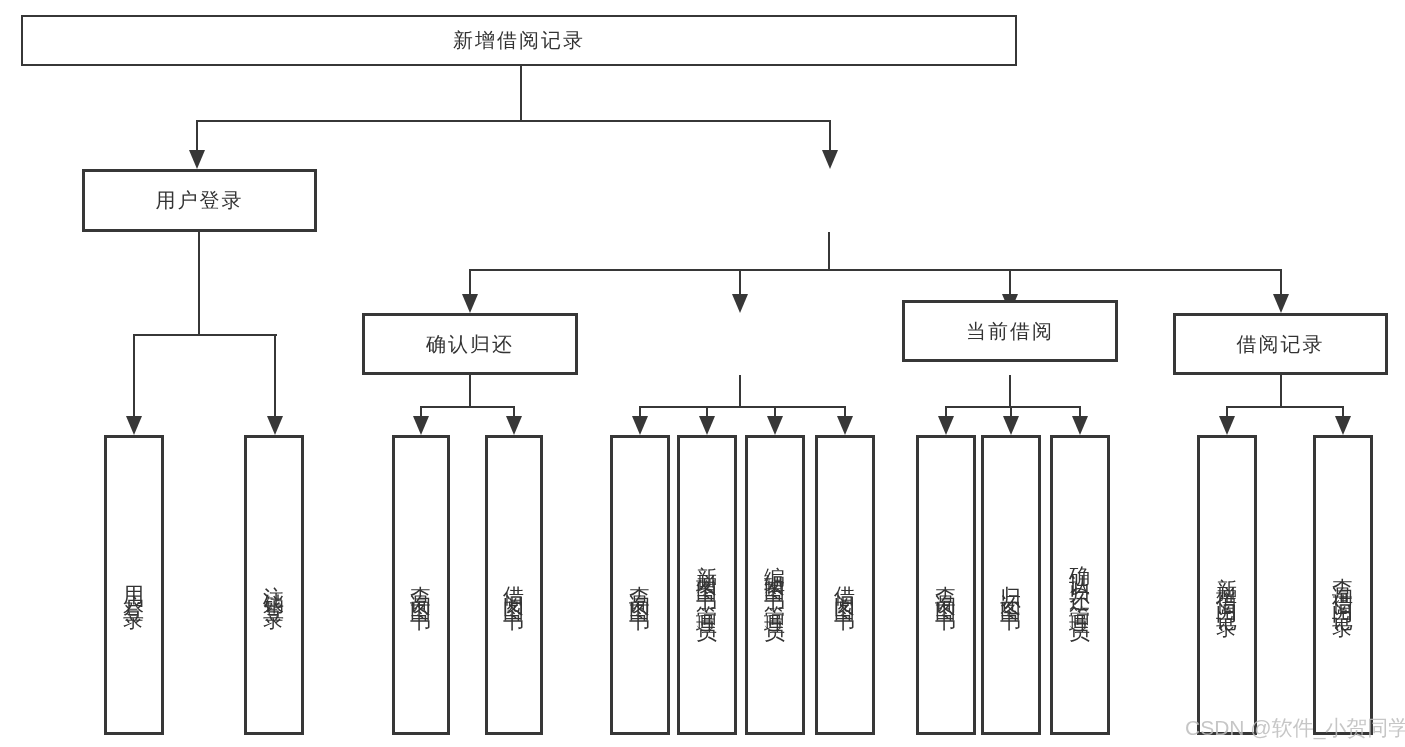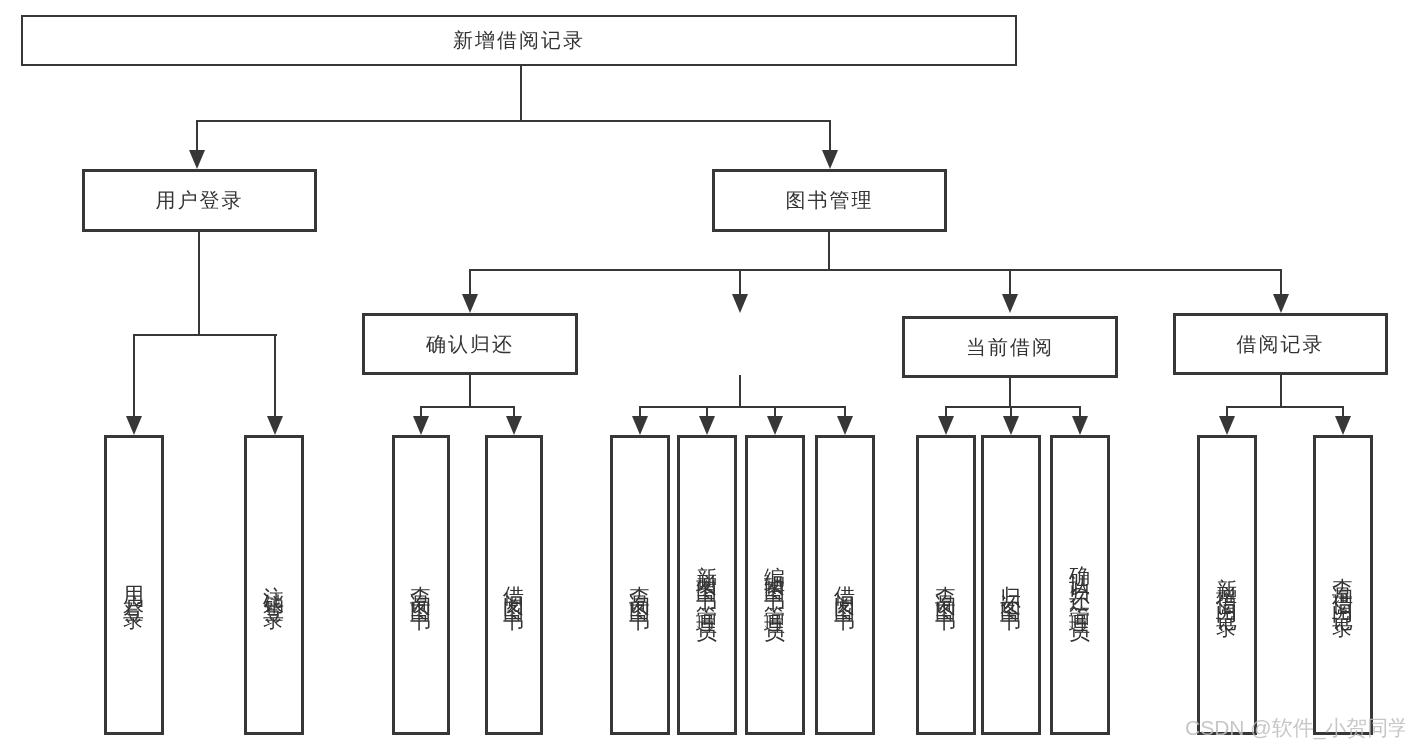--- a/index.html
+++ b/index.html
@@ -46,42 +46,41 @@
   <div class="hbox" style="left:21px;top:15px;width:996px;height:51px;border-width:2px;">新增借阅记录</div>
 
   <div class="vline" style="left:520px;top:64px;height:58px;"></div>
   <div class="hline" style="left:196px;top:120px;width:635px;"></div>
   <div class="vline" style="left:196px;top:120px;height:32px;"></div>
   <div class="arrow" style="left:189px;top:150px;"></div>
   <div class="vline" style="left:829px;top:120px;height:32px;"></div>
   <div class="arrow" style="left:822px;top:150px;"></div>
 
   <div class="hbox" style="left:82px;top:169px;width:235px;height:63px;">用户登录</div>
-  <div class="hbox" style="left:712px;top:169px;width:235px;height:63px;">图书管理</div>
 
   <div class="vline" style="left:198px;top:232px;height:104px;"></div>
   <div class="hline" style="left:133px;top:334px;width:144px;"></div>
   <div class="vline" style="left:133px;top:334px;height:84px;"></div>
   <div class="arrow" style="left:126px;top:416px;"></div>
   <div class="vline" style="left:274px;top:334px;height:84px;"></div>
   <div class="arrow" style="left:267px;top:416px;"></div>
 
   <div class="vline" style="left:828px;top:232px;height:39px;"></div>
   <div class="hline" style="left:469px;top:269px;width:813px;"></div>
   <div class="vline" style="left:469px;top:269px;height:27px;"></div>
   <div class="arrow" style="left:462px;top:294px;"></div>
   <div class="vline" style="left:739px;top:269px;height:27px;"></div>
   <div class="arrow" style="left:732px;top:294px;"></div>
   <div class="vline" style="left:1009px;top:269px;height:27px;"></div>
   <div class="arrow" style="left:1002px;top:294px;"></div>
   <div class="vline" style="left:1280px;top:269px;height:27px;"></div>
   <div class="arrow" style="left:1273px;top:294px;"></div>
 
   <div class="hbox" style="left:362px;top:313px;width:216px;height:62px;">确认归还</div>
-  <div class="hbox" style="left:902px;top:316px;width:216px;height:62px;">当前借阅</div>
+  <div class="hbox" style="left:902px;top:300px;width:216px;height:62px;">当前借阅</div>
   <div class="hbox" style="left:1173px;top:313px;width:215px;height:62px;">借阅记录</div>
 
   <div class="vline" style="left:469px;top:375px;height:33px;"></div>
   <div class="hline" style="left:420px;top:406px;width:95px;"></div>
   <div class="vline" style="left:420px;top:406px;height:12px;"></div>
   <div class="arrow" style="left:413px;top:416px;"></div>
   <div class="vline" style="left:513px;top:406px;height:12px;"></div>
   <div class="arrow" style="left:506px;top:416px;"></div>
 
   <div class="vline" style="left:739px;top:375px;height:33px;"></div>

